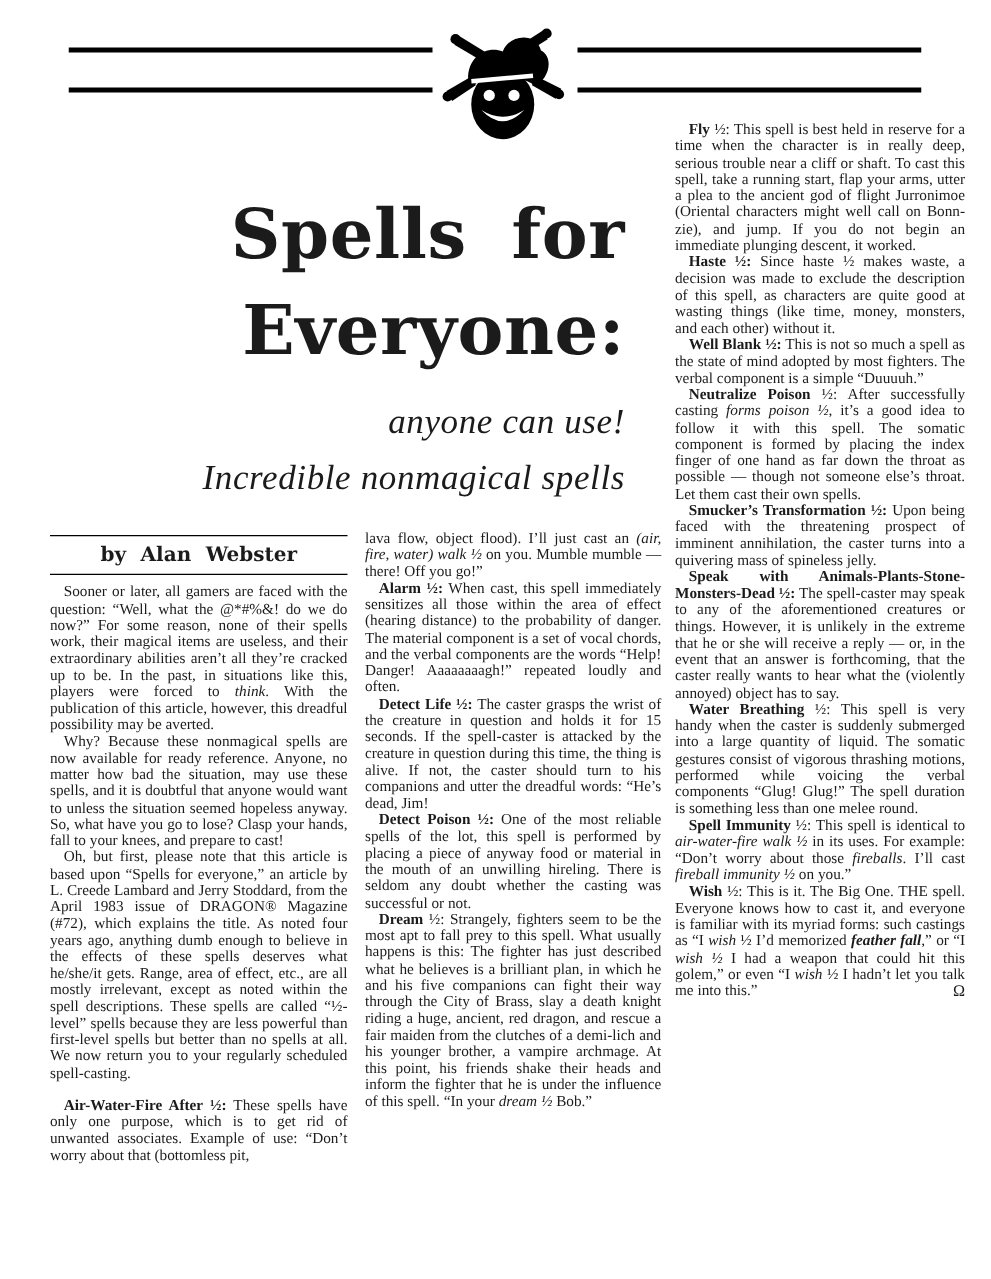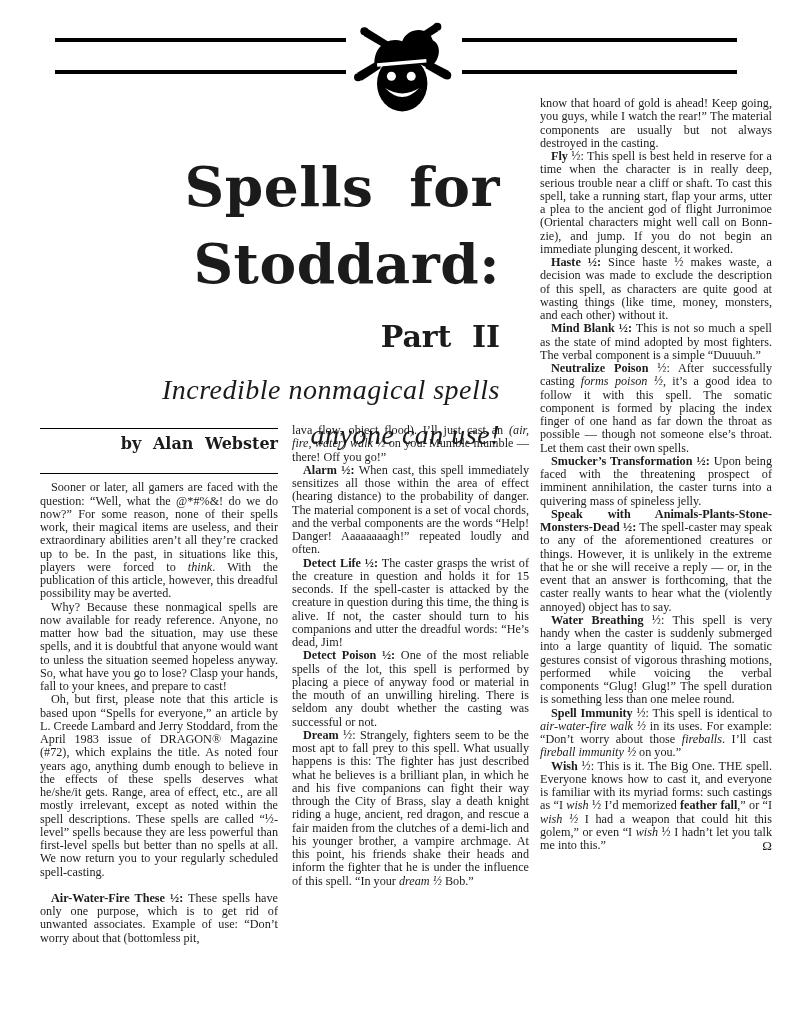--- a/index.html
+++ b/index.html
@@ -30,30 +30,30 @@
   }
   .tagline{margin:13px 0 0;font-style:italic;font-size:28px;line-height:45px;}
   .tagline span{display:block;letter-spacing:0.5px;}
   
   .col{position:absolute;font-size:12.2px;line-height:13.25px;text-align:justify;}
   .col1{left:40px;top:428px;width:238px;}
   .col2{left:292px;top:424px;width:237px;}
   .col3{left:540px;top:97px;width:232px;}
   .byline-block{
     border-top:1.5px solid #000;border-bottom:1.5px solid #000;
-    padding:8px 0 23px;margin:0 0 7px;
+    padding:8px 0 9px;margin:0 0 7px;
     font-family:"DejaVu Serif",serif;font-weight:700;font-size:16px;
-    word-spacing:6px;text-align:right;
+    word-spacing:6px;text-align:center;
   }
   p.para{margin:0;}
   p.ind{text-indent:11px;}
   p.sp{margin-top:13px;}
   .b{font-weight:700;}
   .i{font-style:italic;}
-  .bi{font-weight:700;}
+  .bi{font-weight:700;font-style:italic;}
   .end{float:right;font-weight:400;font-size:13px;}
   
   .folio{
     position:absolute;left:40px;top:1040px;
     font-family:"Liberation Sans",sans-serif;font-weight:700;font-size:15px;
     font-variant:small-caps;letter-spacing:0.4px;
   }
 </style>
 </head>
 <body>
@@ -86,54 +86,52 @@
         <circle cx="68" cy="62" r="5" fill="#fff"></circle>
 
         <path d="M39,75 Q58,95 77,75 Q58,87 39,75 Z" fill="#fff"></path>
       </svg>
     </div>
   </header>
 
   <section class="title-block">
     <h1 style="margin:0;">
       <span class="t-line">Spells for</span>
-      <span class="t-line">Stoddard:</span>
+      <span class="t-line">Everyone:</span>
     </h1>
-    <h2 class="part">Part II</h2>
     <p class="tagline">
+      <span>anyone can use!</span>
       <span>Incredible nonmagical spells</span>
-      <span>anyone can use!</span>
     </p>
   </section>
 
   <section class="col col1">
     <div class="byline-block">
       <span>by Alan Webster</span>
     </div>
     <div>
         <p class="para ind"><span>Sooner or later, all gamers are faced with the question: “Well, what the @*#%&amp;! do we do now?” For some reason, none of their spells work, their magical items are useless, and their extraordinary abilities aren’t all they’re cracked up to be. In the past, in situations like this, players were forced to </span><span class="i">think</span><span>. With the publication of this article, however, this dreadful possibility may be averted.</span></p>
         <p class="para ind"><span>Why? Because these nonmagical spells are now available for ready reference. Anyone, no matter how bad the situation, may use these spells, and it is doubtful that anyone would want to unless the situation seemed hopeless anyway. So, what have you go to lose? Clasp your hands, fall to your knees, and prepare to cast!</span></p>
         <p class="para ind"><span>Oh, but first, please note that this article is based upon “Spells for everyone,” an article by L. Creede Lambard and Jerry Stoddard, from the April 1983 issue of DRAGON® Magazine (#72), which explains the title. As noted four years ago, anything dumb enough to believe in the effects of these spells deserves what he/she/it gets. Range, area of effect, etc., are all mostly irrelevant, except as noted within the spell descriptions. These spells are called “½-level” spells because they are less powerful than first-level spells but better than no spells at all. We now return you to your regularly scheduled spell-casting.</span></p>
-        <p class="para ind sp"><span class="b">Air-Water-Fire These ½:</span><span> These spells have only one purpose, which is to get rid of unwanted associates. Example of use: “Don’t worry about that (bottomless pit,</span></p>
+        <p class="para ind sp"><span class="b">Air-Water-Fire After ½:</span><span> These spells have only one purpose, which is to get rid of unwanted associates. Example of use: “Don’t worry about that (bottomless pit,</span></p>
       </div>
   </section>
 
   <section class="col col2">
       <p class="para"><span>lava flow, object flood). I’ll just cast an </span><span class="i">(air, fire, water) walk ½</span><span> on you. Mumble mumble — there! Off you go!”</span></p>
       <p class="para ind"><span class="b">Alarm ½:</span><span> When cast, this spell immediately sensitizes all those within the area of effect (hearing distance) to the probability of danger. The material component is a set of vocal chords, and the verbal components are the words “Help! Danger! Aaaaaaaagh!” repeated loudly and often.</span></p>
       <p class="para ind"><span class="b">Detect Life ½:</span><span> The caster grasps the wrist of the creature in question and holds it for 15 seconds. If the spell-caster is attacked by the creature in question during this time, the thing is alive. If not, the caster should turn to his companions and utter the dreadful words: “He’s dead, Jim!</span></p>
       <p class="para ind"><span class="b">Detect Poison ½:</span><span> One of the most reliable spells of the lot, this spell is performed by placing a piece of anyway food or material in the mouth of an unwilling hireling. There is seldom any doubt whether the casting was successful or not.</span></p>
       <p class="para ind"><span class="b">Dream</span><span> ½: Strangely, fighters seem to be the most apt to fall prey to this spell. What usually happens is this: The fighter has just described what he believes is a brilliant plan, in which he and his five companions can fight their way through the City of Brass, slay a death knight riding a huge, ancient, red dragon, and rescue a fair maiden from the clutches of a demi-lich and his younger brother, a vampire archmage. At this point, his friends shake their heads and inform the fighter that he is under the influence of this spell. “In your </span><span class="i">dream ½</span><span> Bob.”</span></p>
     </section>
 
   <section class="col col3">
-      <p class="para"><span>know that hoard of gold is ahead! Keep going, you guys, while I watch the rear!” The material components are usually but not always destroyed in the casting.</span></p>
       <p class="para ind"><span class="b">Fly</span><span> ½: This spell is best held in reserve for a time when the character is in really deep, serious trouble near a cliff or shaft. To cast this spell, take a running start, flap your arms, utter a plea to the ancient god of flight Jurronimoe (Oriental characters might well call on Bonn-zie), and jump. If you do not begin an immediate plunging descent, it worked.</span></p>
       <p class="para ind"><span class="b">Haste ½:</span><span> Since haste ½ makes waste, a decision was made to exclude the description of this spell, as characters are quite good at wasting things (like time, money, monsters, and each other) without it.</span></p>
-      <p class="para ind"><span class="b">Mind Blank ½:</span><span> This is not so much a spell as the state of mind adopted by most fighters. The verbal component is a simple “Duuuuh.”</span></p>
+      <p class="para ind"><span class="b">Well Blank ½:</span><span> This is not so much a spell as the state of mind adopted by most fighters. The verbal component is a simple “Duuuuh.”</span></p>
       <p class="para ind"><span class="b">Neutralize Poison</span><span> ½: After successfully casting </span><span class="i">forms poison ½</span><span>, it’s a good idea to follow it with this spell. The somatic component is formed by placing the index finger of one hand as far down the throat as possible — though not someone else’s throat. Let them cast their own spells.</span></p>
       <p class="para ind"><span class="b">Smucker’s Transformation ½:</span><span> Upon being faced with the threatening prospect of imminent annihilation, the caster turns into a quivering mass of spineless jelly.</span></p>
       <p class="para ind"><span class="b">Speak with Animals-Plants-Stone-Monsters-Dead ½:</span><span> The spell-caster may speak to any of the aforementioned creatures or things. However, it is unlikely in the extreme that he or she will receive a reply — or, in the event that an answer is forthcoming, that the caster really wants to hear what the (violently annoyed) object has to say.</span></p>
       <p class="para ind"><span class="b">Water Breathing</span><span> ½: This spell is very handy when the caster is suddenly submerged into a large quantity of liquid. The somatic gestures consist of vigorous thrashing motions, performed while voicing the verbal components “Glug! Glug!” The spell duration is something less than one melee round.</span></p>
       <p class="para ind"><span class="b">Spell Immunity</span><span> ½: This spell is identical to </span><span class="i">air-water-fire walk ½</span><span> in its uses. For example: “Don’t worry about those </span><span class="i">fireballs</span><span>. I’ll cast </span><span class="i">fireball immunity ½</span><span> on you.”</span></p>
       <p class="para ind"><span class="b">Wish</span><span> ½: This is it. The Big One. THE spell. Everyone knows how to cast it, and everyone is familiar with its myriad forms: such castings as “I </span><span class="i">wish</span><span> ½ I’d memorized </span><span class="bi">feather fall</span><span>,” or “I </span><span class="i">wish ½</span><span> I had a weapon that could hit this golem,” or even “I </span><span class="i">wish</span><span> ½ I hadn’t let you talk me into this.”</span><span class="end">Ω</span></p>
     </section>
 
   <footer class="folio">
     <span>10 April 1987</span>

